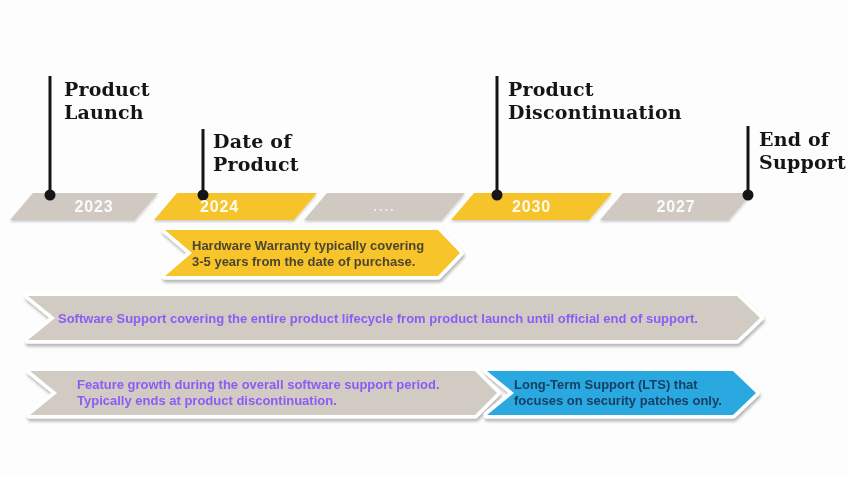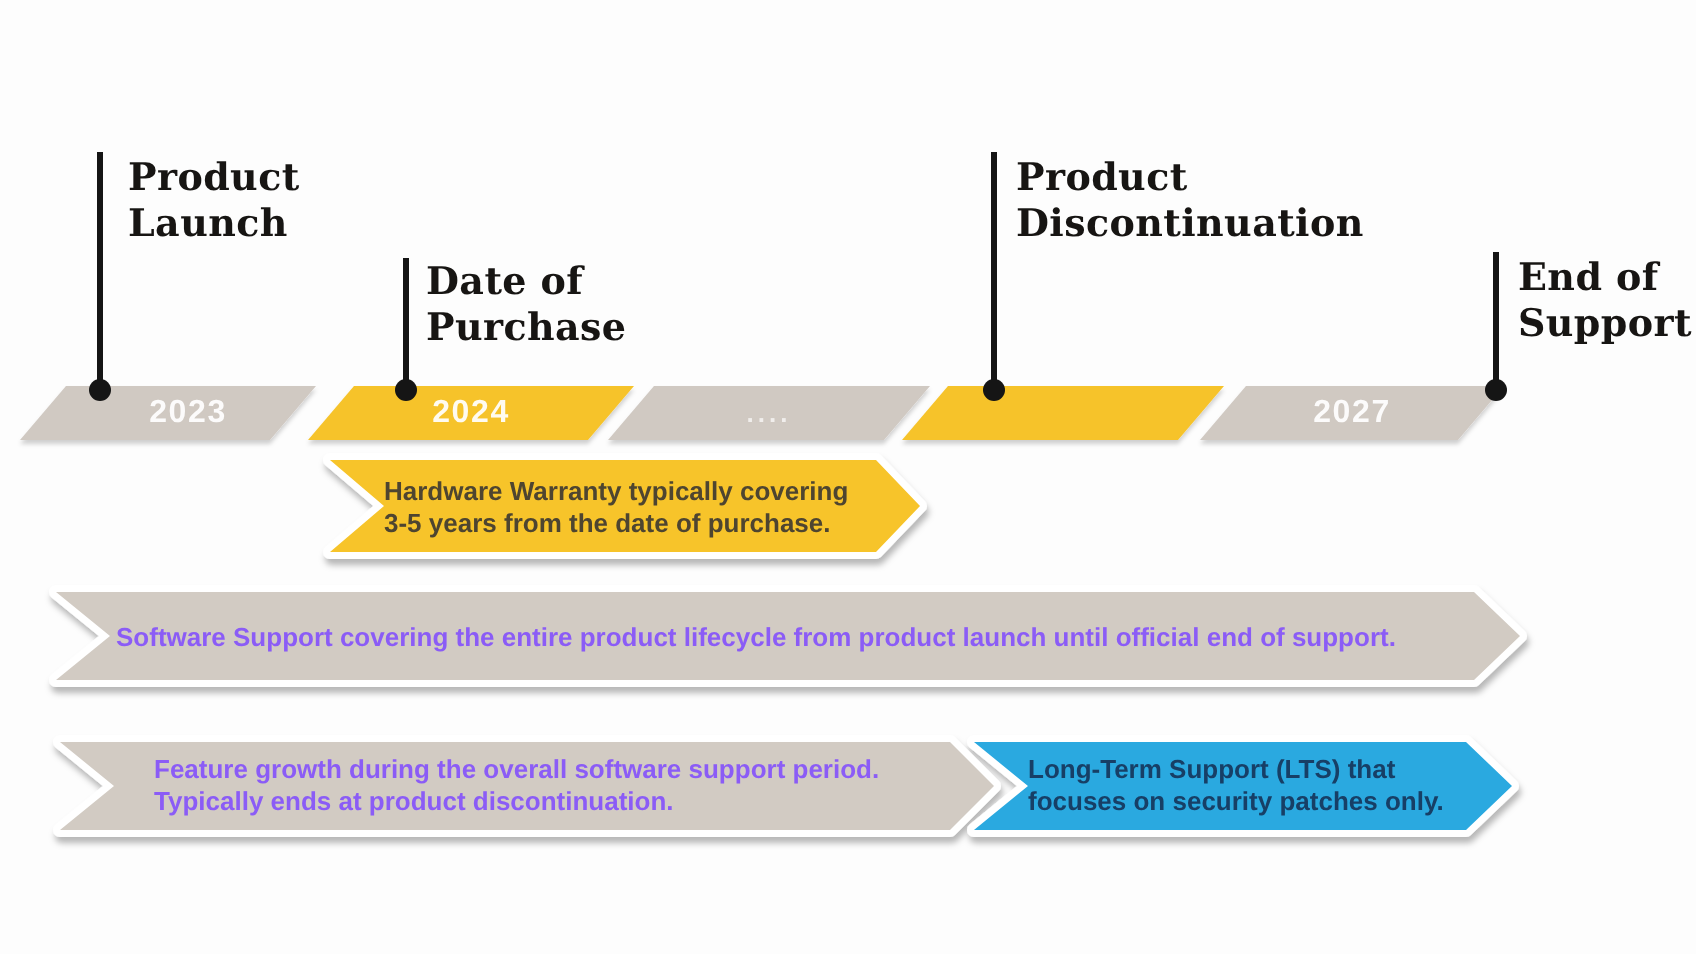--- a/index.html
+++ b/index.html
@@ -91,29 +91,30 @@
       <polygon points="30,371 475,371 497,393 475,415 30,415 57,393" fill="#d2cbc3"></polygon>
       <polygon points="487,371 733,371 756,393 733,415 487,415 514,393" fill="#2aa9e0"></polygon>
     </g>
   </svg>
 
   <div class="layer">
 
     <div class="marker-label" style="left:64px;top:78px;">Product
 Launch</div>
     <div class="marker-label" style="left:213px;top:130px;">Date of
-Purchase</div>
+Product</div>
     <div class="marker-label" style="left:508px;top:78px;">Product
 Discontinuation</div>
     <div class="marker-label" style="left:759px;top:128px;">End of
 Support</div>
 
     <div class="year-label" style="left:20px;width:148px;">2023</div>
-    <div class="year-label" style="left:154px;width:163px;">2024</div>
+    <div class="year-label" style="left:138px;width:163px;">2024</div>
     <div class="year-label dots" style="left:304px;width:161px;">....</div>
+    <div class="year-label" style="left:451px;width:161px;">2030</div>
     <div class="year-label" style="left:600px;width:152px;">2027</div>
 
     <div class="band-text on-yellow" style="left:192px;top:238px;width:246px;">Hardware Warranty typically covering
 3-5 years from the date of purchase.</div>
     <div class="band-text on-gray" style="left:58px;top:311px;width:676px;">Software Support covering the entire product lifecycle from product launch until official end of support.</div>
     <div class="band-text on-blue" style="left:514px;top:377px;width:228px;">Long-Term Support (LTS) that
 focuses on security patches only.</div>
     <div class="band-text on-gray left-align" style="left:77px;top:377px;width:400px;">Feature growth during the overall software support period.
 Typically ends at product discontinuation.</div>
   </div>

